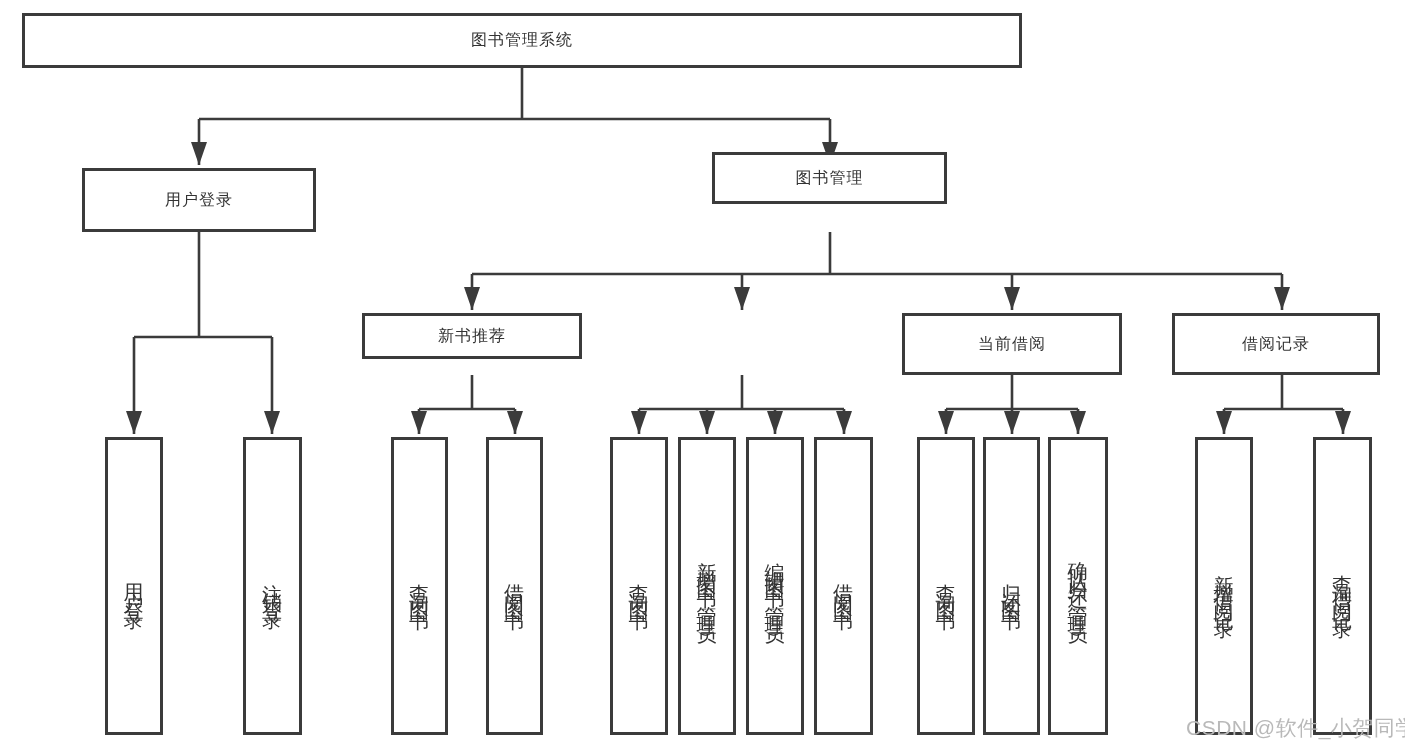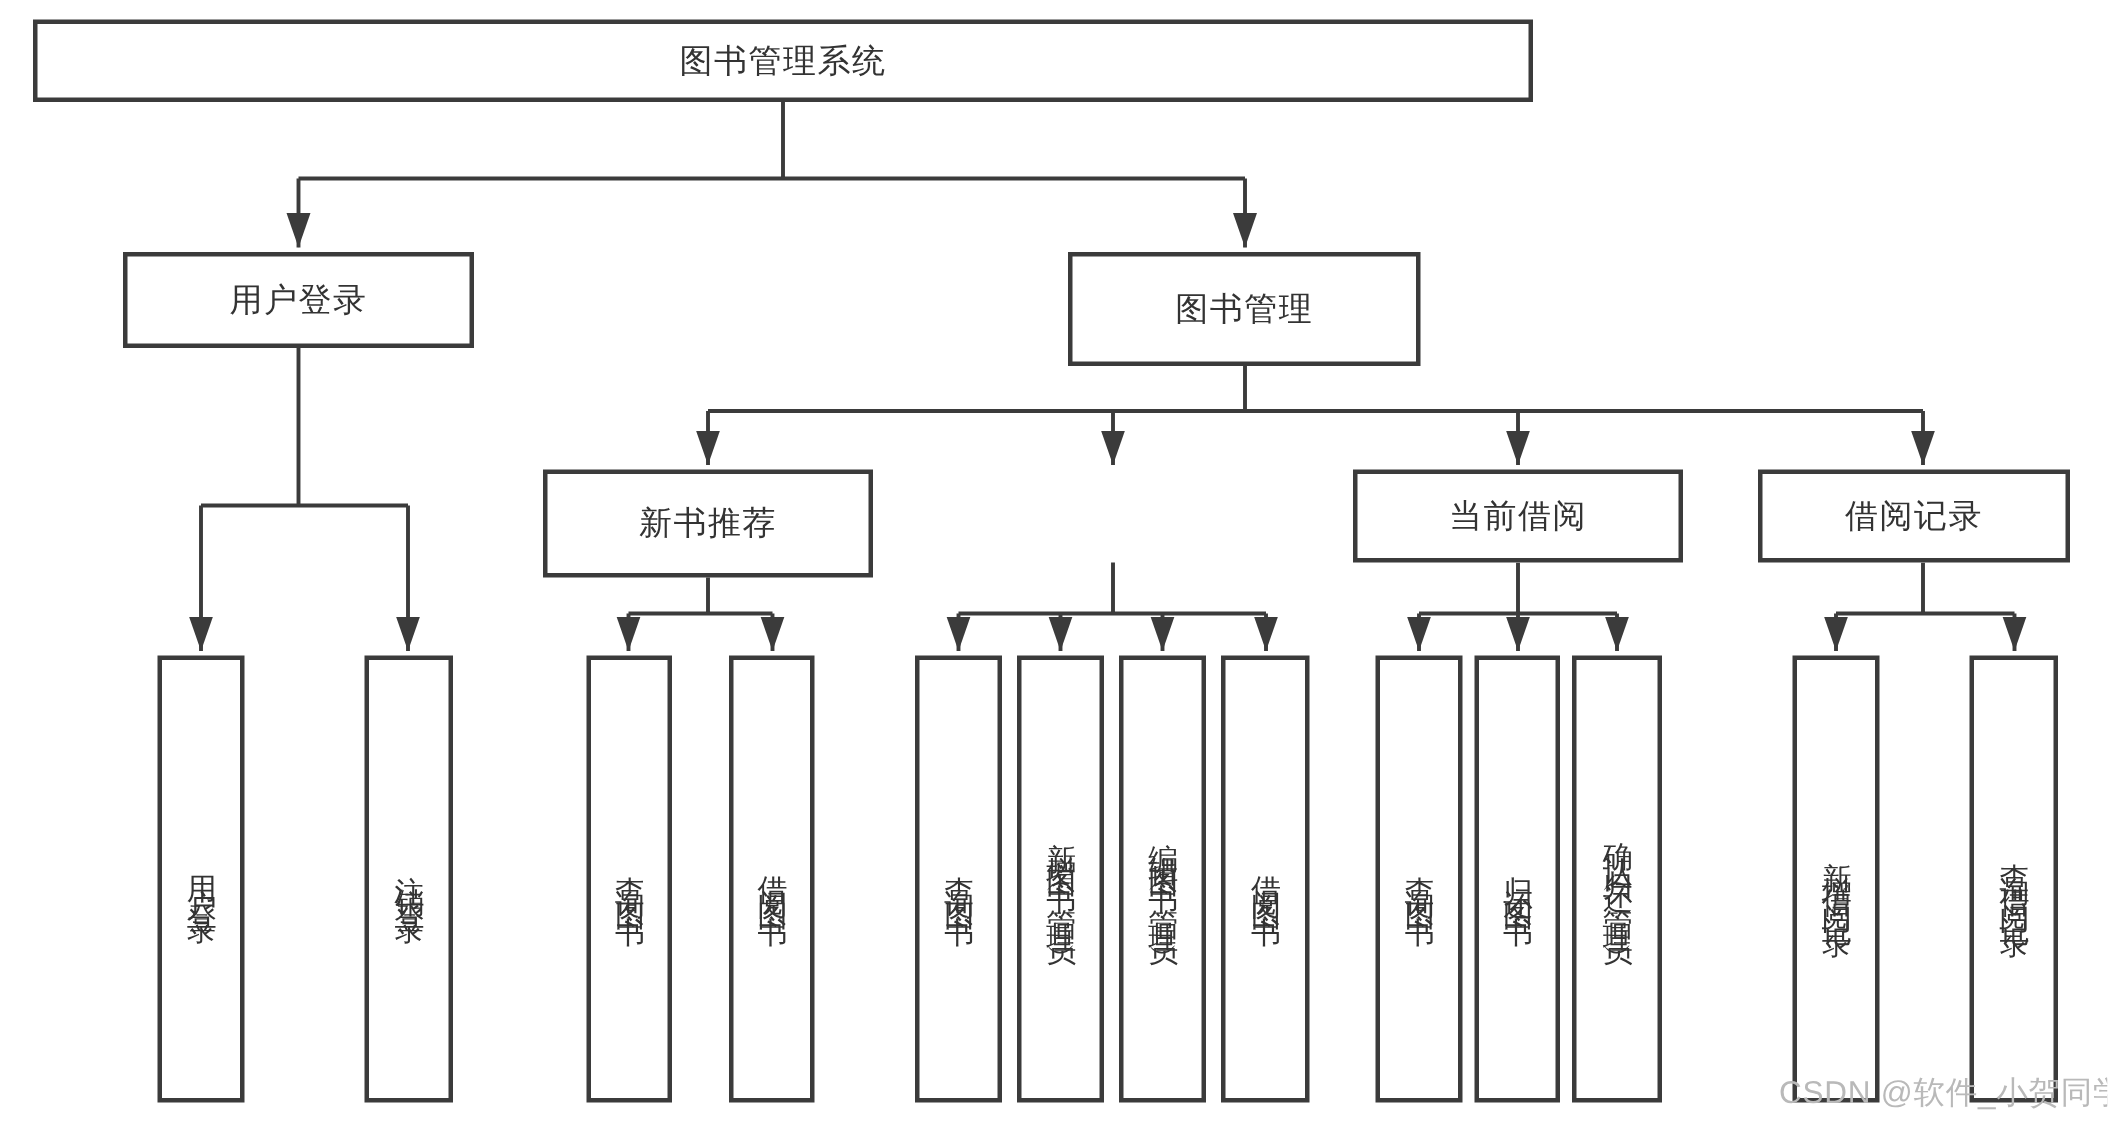--- a/index.html
+++ b/index.html
@@ -7,21 +7,21 @@
     position:relative; width:1405px; height:747px; background:#ffffff;
     font-family:"Liberation Sans", sans-serif; overflow:hidden;
   }
   .connectors { position:absolute; left:0; top:0; width:1405px; height:747px; }
   .connectors path.wire, .connectors line.arrow { stroke:#3b3b3b; stroke-width:2.6; fill:none; }
   .connectors marker path { fill:#3b3b3b; stroke:none; }
   .node {
     position:absolute; box-sizing:border-box;
     border:3px solid #3b3b3b; background:#ffffff;
     display:flex; align-items:center; justify-content:center;
-    color:#333333; font-size:22px; letter-spacing:1px; white-space:nowrap;
+    color:#333333; font-size:16px; letter-spacing:1px; white-space:nowrap;
     z-index:2;
   }
   .leaf {
     writing-mode:vertical-rl; text-orientation:mixed;
     font-size:20px; letter-spacing:9px; line-height:1; white-space:normal;
   }
   .watermark {
     position:absolute; left:1186px; top:714px; z-index:5;
     font-size:21px; color:#b9b9b9; letter-spacing:0.5px; white-space:nowrap;
   }
@@ -64,23 +64,23 @@
     <line class="arrow" x1="946" y1="409" x2="946" y2="434" marker-end="url(#ah)"></line>
     <line class="arrow" x1="1012" y1="409" x2="1012" y2="434" marker-end="url(#ah)"></line>
     <line class="arrow" x1="1078" y1="409" x2="1078" y2="434" marker-end="url(#ah)"></line>
     <line class="arrow" x1="1224" y1="409" x2="1224" y2="434" marker-end="url(#ah)"></line>
     <line class="arrow" x1="1343" y1="409" x2="1343" y2="434" marker-end="url(#ah)"></line>
   </svg>
 
   <div class="node" style="left:22px; top:13px; width:1000px; height:55px;">图书管理系统</div>
 
   <div class="node" style="left:82px; top:168px; width:234px; height:64px;">用户登录</div>
-  <div class="node" style="left:712px; top:168px; width:235px; height:76px;">图书管理</div>
+  <div class="node" style="left:712px; top:152px; width:235px; height:52px;">图书管理</div>
 
-  <div class="node" style="left:362px; top:313px; width:220px; height:72px;">新书推荐</div>
+  <div class="node" style="left:362px; top:313px; width:220px; height:46px;">新书推荐</div>
   <div class="node" style="left:902px; top:313px; width:220px; height:62px;">当前借阅</div>
   <div class="node" style="left:1172px; top:313px; width:208px; height:62px;">借阅记录</div>
 
   <div class="node leaf" style="left:105px; top:437px; width:58px; height:298px;">用户登录</div>
   <div class="node leaf" style="left:243px; top:437px; width:59px; height:298px;">注销登录</div>
 
   <div class="node leaf" style="left:391px; top:437px; width:57px; height:298px;">查询图书</div>
   <div class="node leaf" style="left:486px; top:437px; width:57px; height:298px;">借阅图书</div>
 
   <div class="node leaf" style="left:610px; top:437px; width:58px; height:298px;">查询图书</div>

